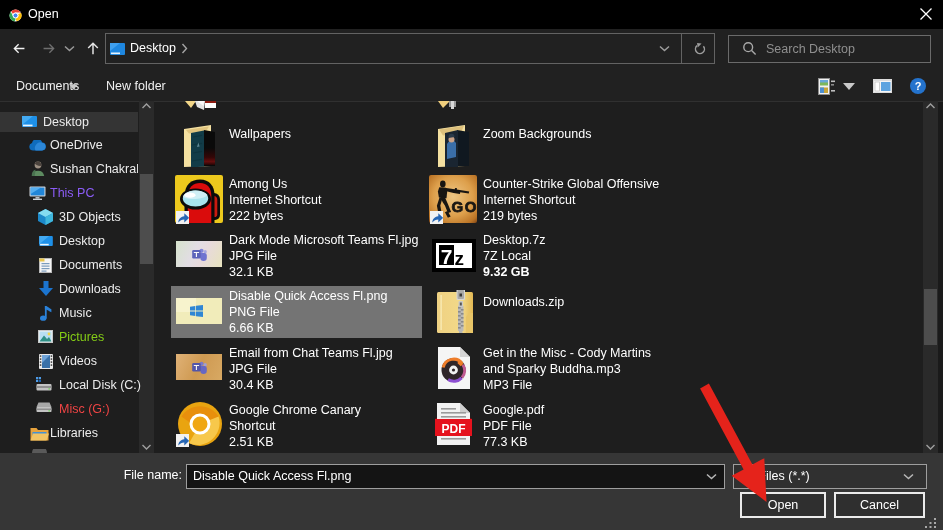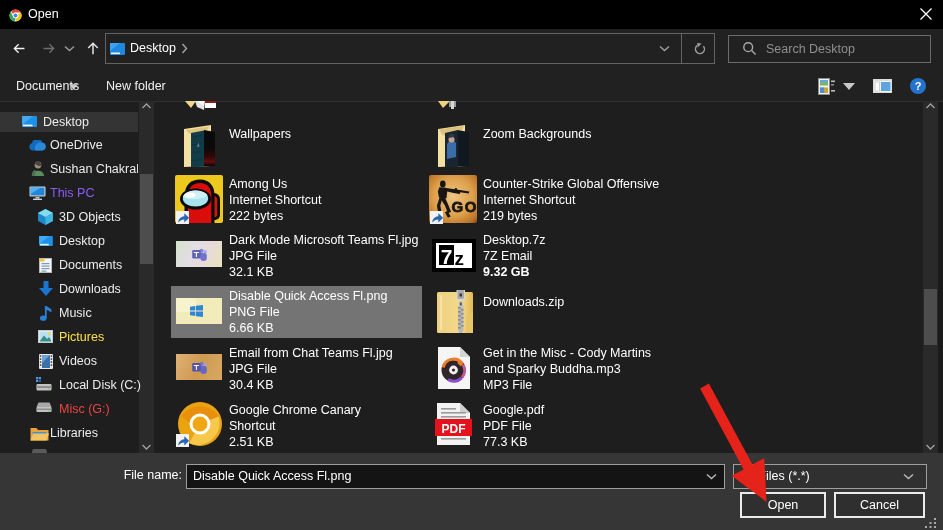--- a/index.html
+++ b/index.html
@@ -172,21 +172,21 @@
  <path d="M4.9 1 c3.5 0.5 4.5 2.5 6.5 3.2 l0 3 c-2.2 -0.8 -4 -2.6 -6.5 -3 z" fill="#2a81d8"></path>
 </svg>
 <div class="txt" style="left:59px;top:303px;height:20px;line-height:20px;color:#ececec;">Music</div>
 
 <svg class="abs" style="left:38px;top:330px;" width="15" height="13" viewBox="0 0 15 13">
  <rect x="0.5" y="0.5" width="14" height="12" fill="#f5f5f5" stroke="#c9c9c9"></rect>
  <rect x="1.5" y="1.5" width="12" height="10" fill="#b8dff2"></rect>
  <path d="M1.5 11.5 L6 5.5 L9 9 L11 7 L13.5 11.5 Z" fill="#2f8f84"></path>
  <circle cx="11" cy="4" r="1.4" fill="#f2d649"></circle>
 </svg>
-<div class="txt" style="left:59px;top:327px;height:20px;line-height:20px;color:#fde047;">Pictures</div>
+<div class="txt" style="left:59px;top:327px;height:20px;line-height:20px;color:#84cc16;">Pictures</div>
 
 <svg class="abs" style="left:39px;top:354px;" width="14" height="15" viewBox="0 0 14 15">
  <rect x="0" y="0" width="14" height="15" rx="1" fill="#e9e9e9"></rect>
  <rect x="3" y="1" width="8" height="13" fill="#3a71a8"></rect>
  <path d="M3 1 L11 1 L3 9 Z" fill="#6fa3d8"></path>
  <rect x="0.8" y="1.2" width="1.5" height="1.8" fill="#555"></rect>
     <rect x="0.8" y="4.2" width="1.5" height="1.8" fill="#555"></rect>
  <rect x="0.8" y="7.2" width="1.5" height="1.8" fill="#555"></rect>
     <rect x="0.8" y="10.2" width="1.5" height="1.8" fill="#555"></rect>
  <rect x="11.7" y="1.2" width="1.5" height="1.8" fill="#555"></rect>
@@ -375,21 +375,21 @@
 <div class="txt" style="left:483px;top:208px;height:16px;line-height:16px;">219 bytes</div>
 
 <svg class="abs" style="left:432px;top:239px;" width="44" height="33" viewBox="0 0 44 33">
  <rect width="44" height="33" fill="#000"></rect>
  <rect x="4" y="4" width="36" height="25" fill="#fff"></rect>
  <rect x="7" y="6" width="15" height="20" fill="#000"></rect>
  <text x="8.7" y="24.8" font-size="21" font-weight="bold" fill="#fff" font-family="'Liberation Sans',sans-serif">7</text>
  <text x="22.6" y="26" font-size="19" font-weight="bold" fill="#000" font-family="'Liberation Sans',sans-serif">z</text>
 </svg>
 <div class="txt" style="left:483px;top:232px;height:16px;line-height:16px;">Desktop.7z</div>
-<div class="txt" style="left:483px;top:248px;height:16px;line-height:16px;">7Z Email</div>
+<div class="txt" style="left:483px;top:248px;height:16px;line-height:16px;">7Z Local</div>
 <div class="txt" style="left:483px;top:264px;height:16px;line-height:16px;font-weight:bold;">9.32 GB</div>
 
 <svg class="abs" style="left:437px;top:290px;" width="36" height="43" viewBox="0 0 36 43">
  <defs>
   <linearGradient id="zipg" x1="0" y1="0" x2="1" y2="0">
    <stop offset="0" stop-color="#efd183"></stop>
         <stop offset="0.7" stop-color="#f2d988"></stop>
         <stop offset="1" stop-color="#e3b954"></stop>
   </linearGradient>
  </defs>

